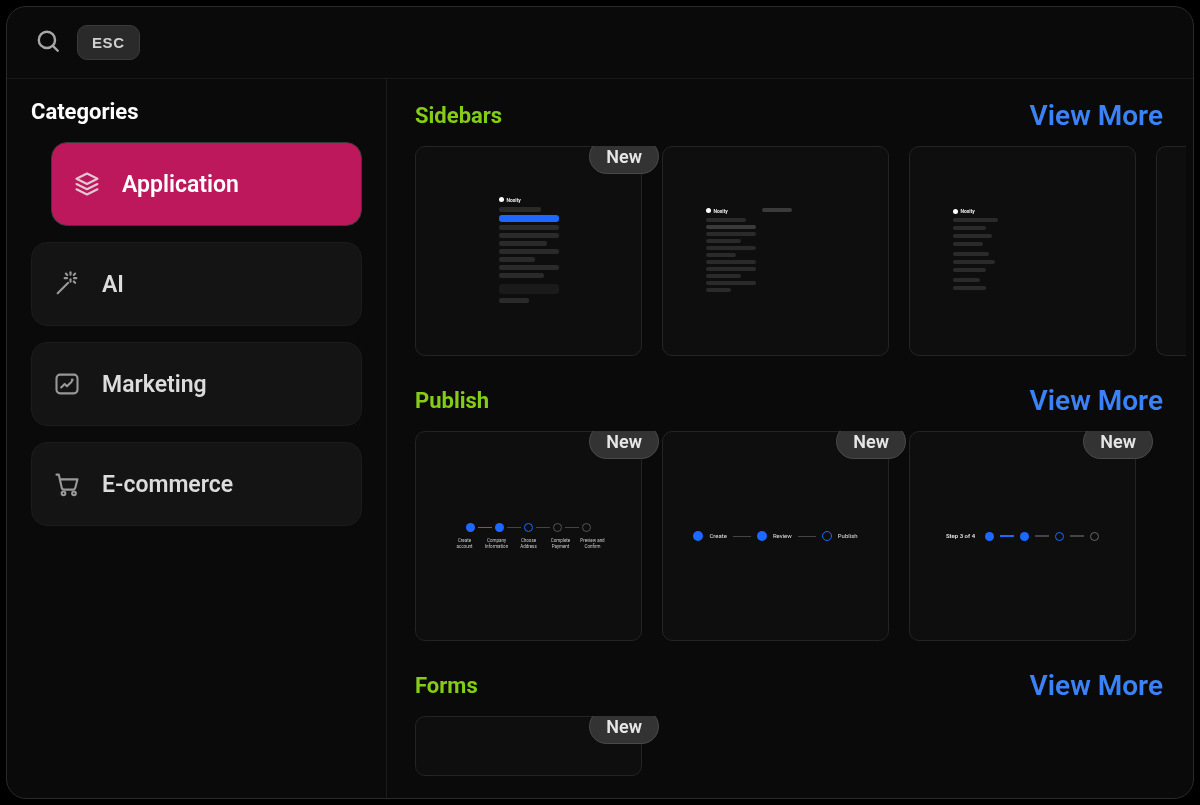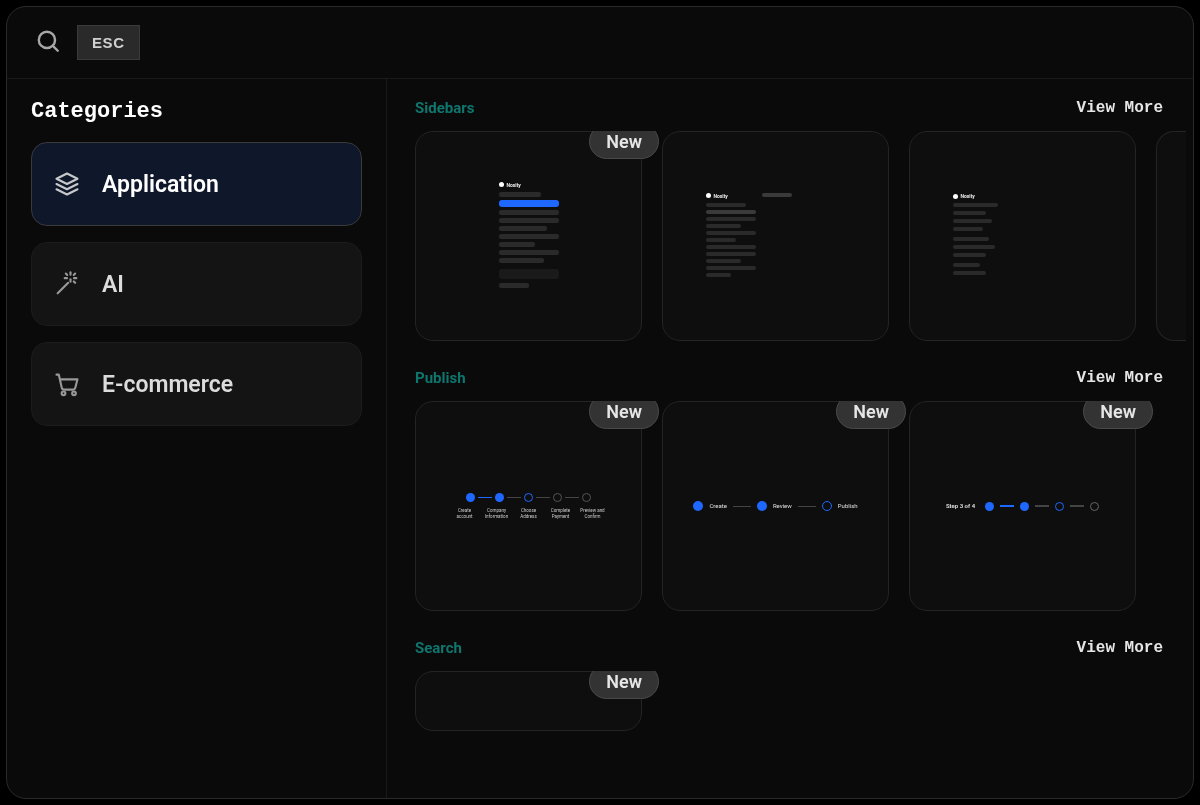--- a/index.html
+++ b/index.html
@@ -20,51 +20,51 @@
   }
   .searchbar .icon { flex: 0 0 auto; opacity: .8; }
   .searchbar input {
     flex: 1 1 auto; background: transparent; border: 0; outline: 0;
     color: #fff; font-size: 30px; font-weight: 500;
   }
   .searchbar input::placeholder { color: #5a5a5a; }
   .esc {
     flex: 0 0 auto; background: #2a2a2a; color: #d0d0d0;
     font-size: 15px; font-weight: 600; letter-spacing: .04em;
-    padding: 8px 14px; border-radius: 0;
+    padding: 8px 14px; border-radius: 10px;
     border: 1px solid #3a3a3a; cursor: pointer;
   }
 
   .body { flex: 1 1 auto; display: flex; min-height: 0; }
 
   .sidebar {
     flex: 0 0 380px; border-right: 1px solid #1a1a1a;
     padding: 20px 24px;
   }
-  .sidebar-title { font-size: 22px; font-weight: 700; color: #fff; margin-bottom: 18px; font-family: Liberation Mono, monospace; }
+  .sidebar-title { font-size: 22px; font-weight: 700; color: #fff; margin-bottom: 18px; }
   .cat {
     display: flex; align-items: center; gap: 20px;
     padding: 26px 20px; border-radius: 16px;
     background: #141414; color: #dcdcdc;
     font-size: 23px; font-weight: 600; cursor: pointer;
     margin-bottom: 16px;
     border: 1px solid #1c1c1c;
   }
-  .cat.active { background: #0f172a; color: #fff; border-color: #3a3a3a; }
+  .cat.active { background: #be185d; color: #fff; border-color: #3a3a3a; margin-left: 20px; }
   .cat .ic { flex: 0 0 30px; height: 30px; display:flex; align-items:center; justify-content:center; opacity:.85; }
 
   .content { flex: 1 1 auto; padding: 20px 0 20px 28px; overflow: hidden; }
   .section { margin-bottom: 28px; }
   .section-head { display:flex; align-items:center; justify-content:space-between; padding-right: 30px; margin-bottom: 14px; }
-  .section-title { font-size: 15px; font-weight: 700; color: #0f766e; }
-  .view-more { font-size: 16px; font-weight: 600; color: #e5e5e5; cursor: pointer; font-family: Liberation Mono, monospace; }
+  .section-title { font-size: 22px; font-weight: 700; color: #84cc16; }
+  .view-more { font-size: 28px; font-weight: 600; color: #3b82f6; cursor: pointer; }
   .row { display:flex; gap: 20px; overflow: hidden; }
   .card, .card-peek {
     position: relative; width: 227px; height: 210px;
-    background: #0e0e0e; border: 1px solid #242424; border-radius: 18px;
+    background: #0e0e0e; border: 1px solid #242424; border-radius: 10px;
     flex: 0 0 auto; display:flex; align-items:center; justify-content:center;
     cursor: pointer;
   }
   .card-peek { width: 30px; border-top-right-radius:0; border-bottom-right-radius:0; border-right:0; }
   .badge {
     position: absolute; top: -8px; right: -18px;
     background: #333; border: 1px solid #4a4a4a; color: #e6e6e6;
     font-size: 18px; font-weight: 600; padding: 6px 16px; border-radius: 999px;
   }
 
@@ -152,20 +152,30 @@
               <path d="M20 7h-2"></path>
               <path d="M17.8 9.8 19 11"></path>
               <path d="M17.8 4.2 19 3"></path>
               <path d="M4 20l9-9"></path>
               <path d="M12.2 4.2 11 3"></path>
             </svg>
         </span>
         <span>AI</span>
       </div>
 
+      <div class="cat">
+        <span class="ic">
+          <svg width="28" height="28" viewBox="0 0 24 24" fill="none" stroke="#b0b0b0" stroke-width="1.8" stroke-linecap="round" stroke-linejoin="round">
+              <rect x="3" y="4" width="18" height="16" rx="3"></rect>
+              <path d="M7 15l3-3 2 2 4-4"></path>
+              <circle cx="16.5" cy="8.5" r="1.2" fill="#b0b0b0" stroke="none"></circle>
+            </svg>
+        </span>
+        <span>Marketing</span>
+      </div>
 
       <div class="cat">
         <span class="ic">
           <svg width="28" height="28" viewBox="0 0 24 24" fill="none" stroke="#b0b0b0" stroke-width="1.8" stroke-linecap="round" stroke-linejoin="round">
               <circle cx="9" cy="20" r="1.6"></circle>
               <circle cx="18" cy="20" r="1.6"></circle>
               <path d="M3 4h2l2.5 11.2a2 2 0 0 0 2 1.6h7.6a2 2 0 0 0 2-1.5L21 8H6"></path>
             </svg>
         </span>
         <span>E-commerce</span>
@@ -298,21 +308,21 @@
               <span class="c ol"></span>
                 <span class="ln3 g"></span>
               <span class="c g"></span>
             </div>
           </div>
         </div>
       </section>
 
       <section class="section">
         <div class="section-head">
-          <div class="section-title">Search</div>
+          <div class="section-title">Forms</div>
           <div class="view-more">View More</div>
         </div>
         <div class="row">
           <div class="card" style="height:60px">
             <span class="badge">New</span>
           </div>
         </div>
       </section>
 
     </main>

